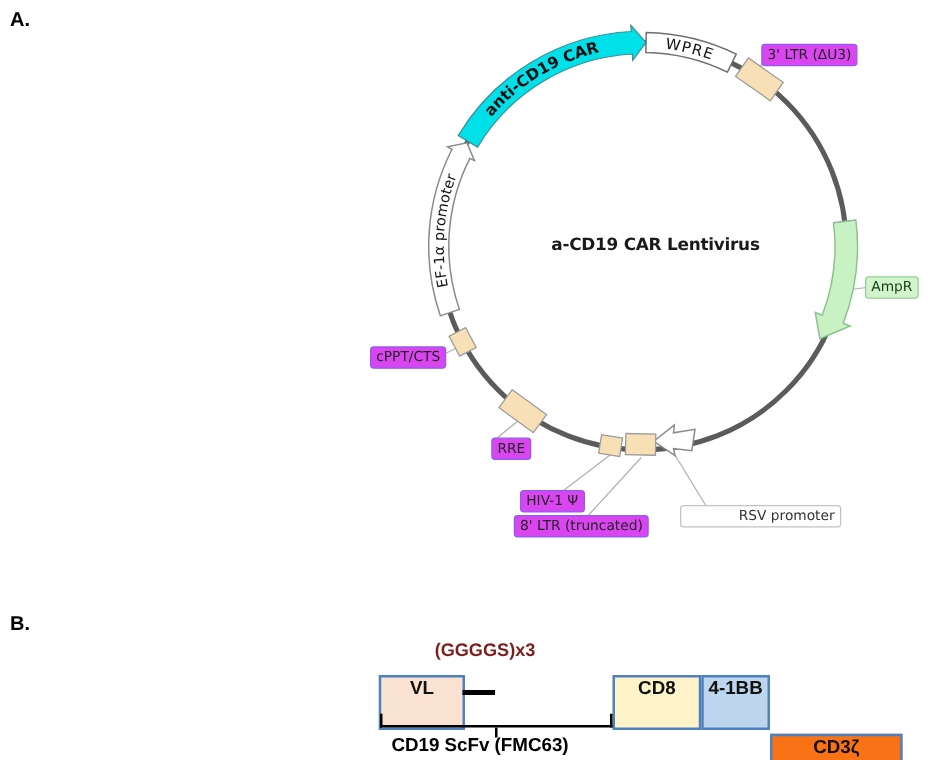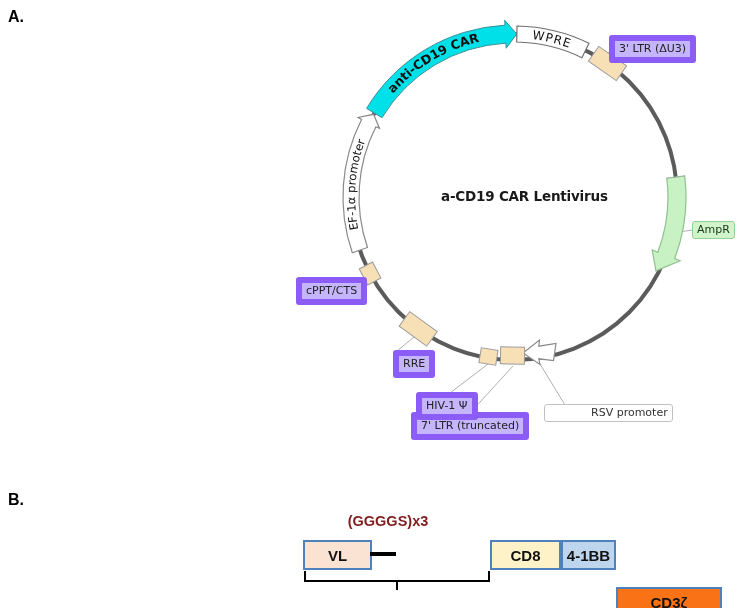--- a/index.html
+++ b/index.html
@@ -4,28 +4,28 @@
 <style>
   html,body{margin:0;padding:0;background:#fff;}
   #figure{position:relative;width:747px;height:608px;background:#ffffff;overflow:hidden;
           font-family:"DejaVu Sans",sans-serif;}
   .panel-letter{position:absolute;font-family:"Liberation Sans",sans-serif;
           font-weight:bold;font-size:16px;color:#000;}
   #panelA-svg{position:absolute;left:0;top:0;}
   
   .pill{position:absolute;font-size:11px;line-height:14px;padding:1px 4px;
         border-radius:3px;white-space:nowrap;color:#222;}
-  .pill-tan{background:#c4b5fd;border:6px solid #8b5cf6;}
+  .pill-tan{background:#d946ef;border:1px solid #8b5cf6;}
   .pill-green{background:#d2f4cb;border:1px solid #94cf94;color:#16381a;}
   .pill-white{background:#ffffff;border:1px solid #c2c2c2;color:#333;}
   .map-title{position:absolute;font-weight:bold;font-size:13.5px;color:#1a1a1a;
         letter-spacing:-0.2px;white-space:nowrap;}
   
-  .domain-box{position:absolute;top:540px;height:30px;box-sizing:border-box;
-        border:2px solid #4f81bd;display:flex;align-items:center;justify-content:center;
+  .domain-box{position:absolute;top:540px;height:44px;box-sizing:border-box;
+        border:2px solid #4f81bd;display:flex;justify-content:center;
         font-family:"Liberation Sans",sans-serif;font-weight:bold;font-size:15px;color:#111;}
   .fill-vl{background:#fae3d3;}
   .fill-cd8{background:#fdf2c8;}
   .fill-41bb{background:#bdd6ee;}
   .fill-cd3z{background:#f97316;margin-top:47px;}
   .linker-line{position:absolute;left:370px;top:552px;width:26px;height:4px;background:#000;}
   .linker-label{position:absolute;left:333px;top:513px;width:110px;text-align:center;
         font-family:"Liberation Sans",sans-serif;font-weight:bold;font-size:14.5px;color:#7f1d1d;}
   .bracket{position:absolute;left:304px;top:571px;width:186px;height:11px;box-sizing:border-box;
         border-left:2px solid #000;border-right:2px solid #000;border-bottom:2px solid #000;}
@@ -97,21 +97,21 @@
     <text font-size="11.5" fill="#101010">
       <textPath href="#tp-ef1a" startOffset="50%" text-anchor="middle">EF-1α promoter</textPath>
     </text>
   </svg>
 
   <div class="map-title" style="left:441px;top:188px;">a-CD19 CAR Lentivirus</div>
 
   <div class="pill pill-tan" style="left:609px;top:35px;">3' LTR (ΔU3)</div>
   <div class="pill pill-green" style="left:692px;top:221px;">AmpR</div>
   <div class="pill pill-white" style="left:544px;top:404px;padding-left:46px;">RSV promoter</div>
-  <div class="pill pill-tan" style="left:411px;top:412px;">7' LTR (truncated)</div>
+  <div class="pill pill-tan" style="left:411px;top:412px;">8' LTR (truncated)</div>
   <div class="pill pill-tan" style="left:416px;top:392px;">HIV-1 Ψ</div>
   <div class="pill pill-tan" style="left:393px;top:350px;">RRE</div>
   <div class="pill pill-tan" style="left:296px;top:277px;">cPPT/CTS</div>
 
   <div class="panel-letter" style="left:8px;top:491px;">B.</div>
 
   <div class="linker-label">(GGGGS)x3</div>
 
   <div class="domain-box fill-vl" style="left:303px;width:69px;">
     <span>VL</span>
@@ -122,14 +122,15 @@
   </div>
   <div class="domain-box fill-41bb" style="left:561px;width:55px;">
     <span>4-1BB</span>
   </div>
   <div class="domain-box fill-cd3z" style="left:616px;width:106px;">
     <span>CD3ζ</span>
   </div>
 
   <div class="bracket"></div>
   <div class="bracket-tick"></div>
+  <div class="scfv-label">CD19 ScFv (FMC63)</div>
 
 </div>
 
 </body></html>

